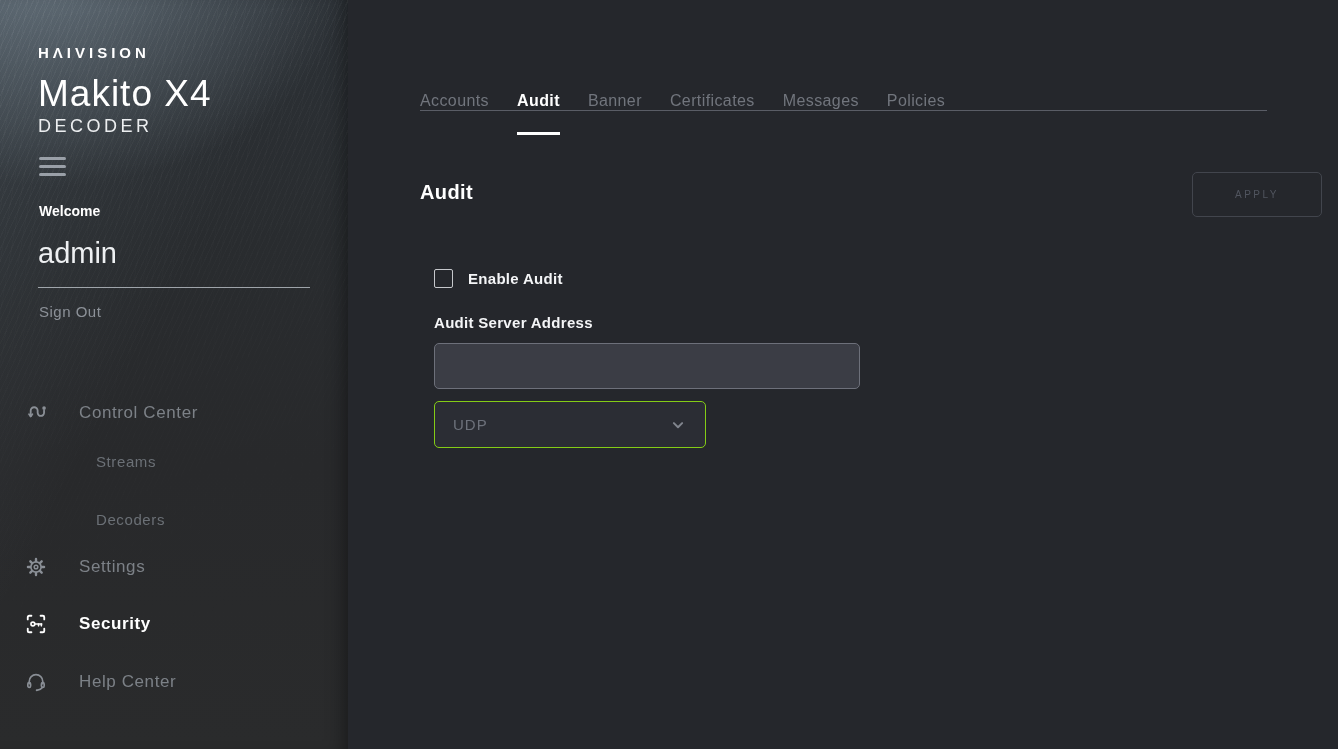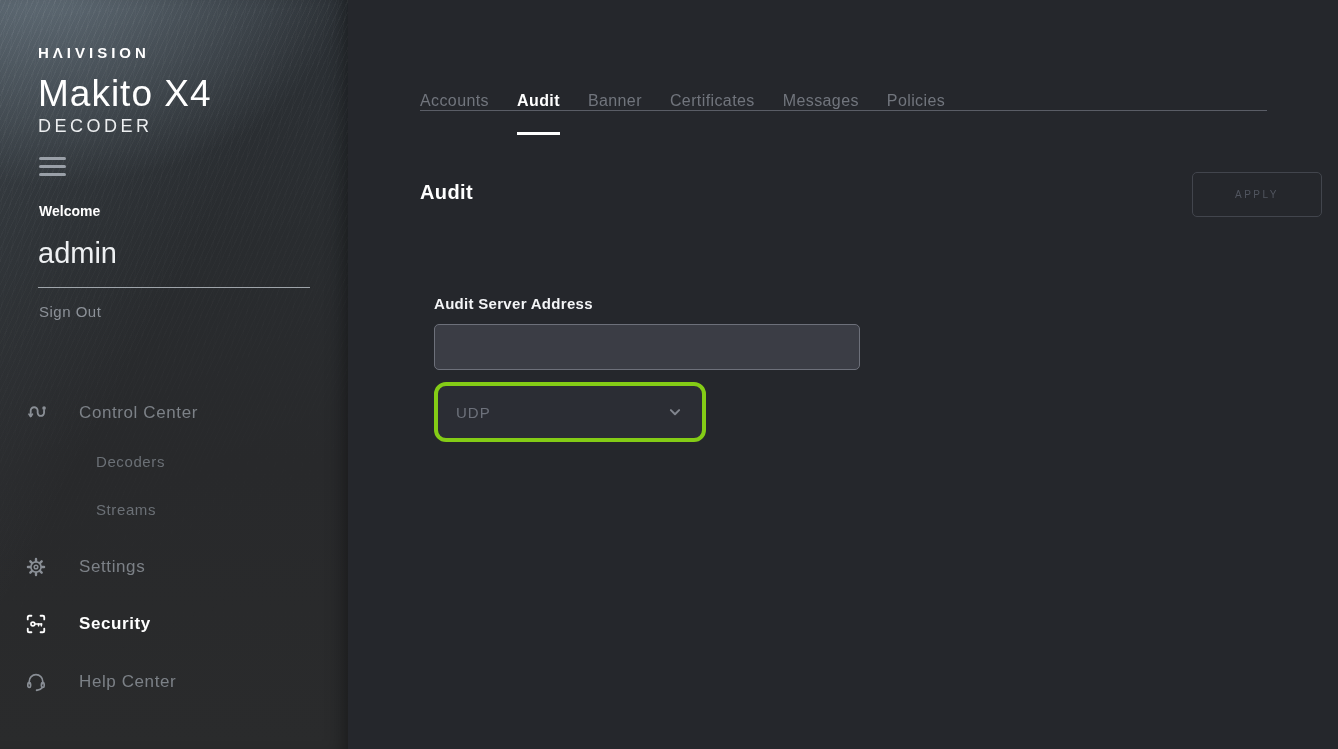--- a/index.html
+++ b/index.html
@@ -96,22 +96,22 @@
   .field-label { font-size:15px; font-weight:600; color:#f4f5f7; letter-spacing:0.3px; }
   .lbl-address { margin-top:26px; }
   .text-input {
     display:block; margin-top:12px; width:426px; height:46px;
     background:#3b3d45; border:1px solid #6d707a; border-radius:5px;
     color:#e8eaed; font-size:15px; padding:0 14px; outline:none;
     font-family:"Liberation Sans","DejaVu Sans",sans-serif;
   }
   .lbl-transport { margin-top:38px; }
   .select {
-    position:relative; margin-top:12px; width:272px; height:60px;
-    background:#2b2d34; border:4px solid #84cc16; border-radius:12px;
+    position:relative; margin-top:12px; width:272px; height:47px;
+    background:#2b2d34; border:1px solid #84cc16; border-radius:5px;
     display:flex; align-items:center; padding:0 18px; cursor:pointer;
   }
   .select-value { font-size:15px; letter-spacing:1px; color:#6d717b; }
   .select .chev { position:absolute; right:18px; top:50%; transform:translateY(-50%); color:#81858e; }
   .select .chev svg { width:18px; height:18px; display:block; }
 </style>
 </head>
 <body>
 
 <div class="sidebar">
@@ -138,26 +138,26 @@
       <span class="icon-slot">
         <svg viewBox="0 0 24 24" fill="none" stroke="currentColor" stroke-width="2" stroke-linecap="round" stroke-linejoin="round">
           <path d="M6.2 15.5 V9.5 a3.8 3.8 0 0 1 7.6 0 v2.2 a3.5 3.5 0 0 0 7 0 V9.2"></path>
           <path d="M4.4 13.4 L6.2 15.7 L8 13.4"></path>
           <circle cx="20.8" cy="6.6" r="2" fill="currentColor" stroke="none"></circle>
         </svg>
       </span>
       <span class="nav-label">Control Center</span>
     </div>
 
+    <div class="nav-item sub mb58">
+      <span class="nav-label">Streams</span>
+    </div>
+
     <div class="nav-item sub mb48">
       <span class="nav-label">Decoders</span>
-    </div>
-
-    <div class="nav-item sub mb58">
-      <span class="nav-label">Streams</span>
     </div>
 
     <div class="nav-item mb57">
       <span class="icon-slot">
         <svg viewBox="0 0 24 24" fill="none" stroke="currentColor" stroke-width="1.8" stroke-linecap="round">
           <circle cx="12" cy="12" r="5.6"></circle>
           <circle cx="12" cy="12" r="2" stroke-width="1.6"></circle>
           <g stroke-width="2.6">
             <line x1="12" y1="3.2" x2="12" y2="5.6"></line>
             <line x1="12" y1="18.4" x2="12" y2="20.8"></line>
@@ -215,20 +215,24 @@
     <div class="tab">Messages</div>
     <div class="tab">Policies</div>
   </div>
 
   <div class="page-title">Audit</div>
 
   <button class="apply-btn">APPLY</button>
 
   <div class="form">
 
+    <div class="check-row">
+      <input type="checkbox" class="checkbox" style="">
+      <label class="check-label">Enable Audit</label>
+    </div>
 
     <div class="field-label lbl-address">Audit Server Address</div>
     <input type="text" class="text-input" value="" style="">
 
     <div class="select">
       <span class="select-value">UDP</span>
       <span class="chev">
         <svg viewBox="0 0 24 24" fill="none" stroke="currentColor" stroke-width="2.6" stroke-linecap="round" stroke-linejoin="round">
           <polyline points="6.5 9.5 12 15 17.5 9.5"></polyline>
         </svg>

